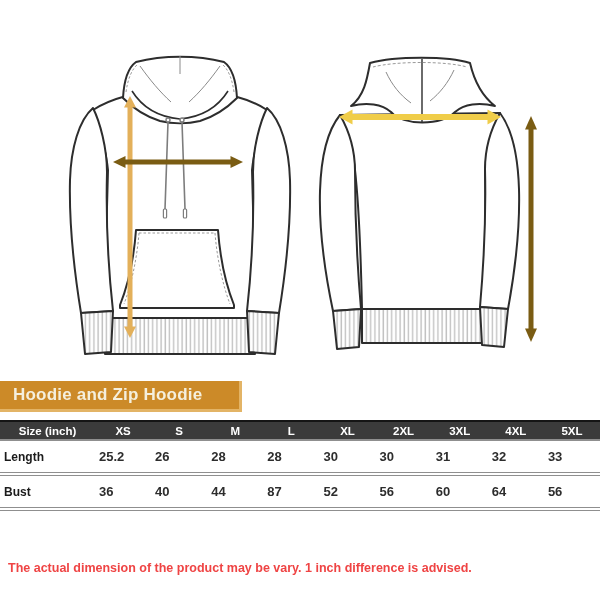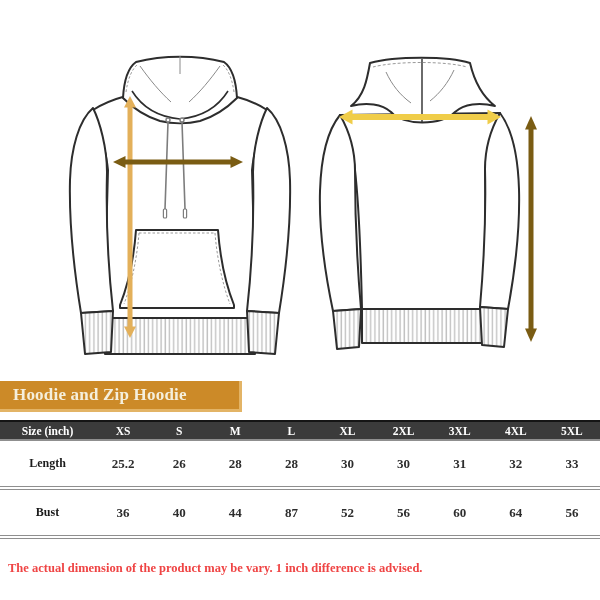--- a/index.html
+++ b/index.html
@@ -1,18 +1,18 @@
 <!DOCTYPE html>
 <html><head>
 <meta charset="utf-8">
 <style>
   html,body{margin:0;padding:0;background:#fff;}
   .canvas{
     position:relative;width:600px;height:600px;background:#ffffff;
-    font-family:Liberation Serif, serif;overflow:hidden;
+    font-family:Liberation Sans, sans-serif;overflow:hidden;
   }
   
   .sketch{position:absolute;}
   .sketch-front{left:50px;top:52px;}
   .sketch-back{left:310px;top:52px;}
   
   .title-bar{
     position:absolute;left:0;top:381px;width:242px;height:31px;
     box-sizing:border-box;background:#cc8a28;
     border-right:3px solid #e3b466;border-bottom:3px solid #e3b466;
@@ -24,21 +24,21 @@
     position:absolute;left:0;top:420px;width:600px;
     border-collapse:collapse;table-layout:fixed;
   }
   table.size-table th{
     background:#3b3b3b;color:#ffffff;font-size:11.5px;font-weight:bold;
     height:17px;padding:0;border-top:2px solid #151515;border-bottom:2px solid #8f8f8f;
     text-align:center;
     margin-left:24px;
   }
   table.size-table td{
-    height:23px;padding:11px;text-align:center;vertical-align:middle;
+    height:23px;padding:4px;text-align:left;vertical-align:middle;
     font-weight:bold;font-size:13px;color:#2d2d2d;
     border-bottom:4px double #8f8f8f;
   }
   table.size-table td.rowlabel{font-size:12px;color:#1b1b1b;}
   
   .footer-note{
     position:absolute;left:8px;top:561px;width:560px;
     font-size:12.5px;font-weight:bold;color:#ef4444;
   }
 </style>

